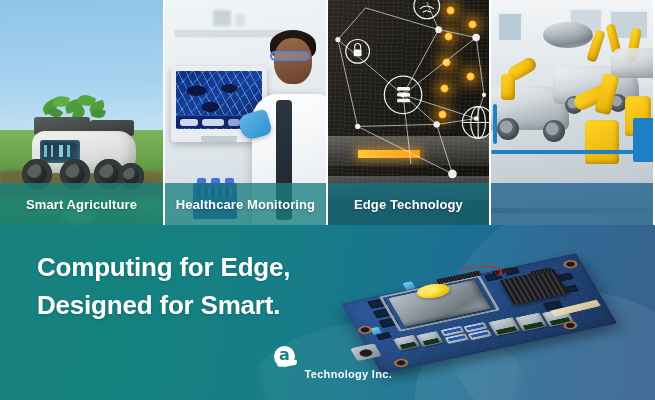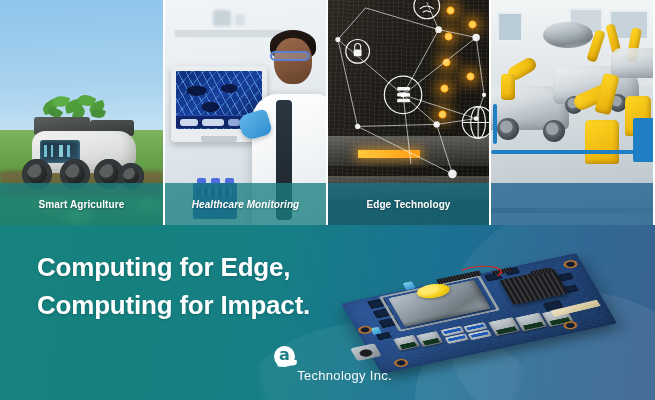--- a/index.html
+++ b/index.html
@@ -14,21 +14,21 @@
 
   
   .panels{
     position:absolute; top:0; left:0; width:655px; height:225px;
     display:flex; background:#ffffff;
   }
   .panel{
     position:relative; height:225px; overflow:hidden;
     flex:0 0 auto; background:#dde3e8;
   }
-  .panel.p1{ width:163px; } .panel.p2{ width:163px;font-style:italic; }
+  .panel.p1{ width:163px; } .panel.p2{ width:163px; }
   .panel.p3{ width:163px; } .panel.p4{ width:164px; }
   .panel + .panel{ margin-left:0; border-left:2px solid #ffffff; }
   .scene{ position:absolute; inset:0; overflow:hidden; }
 
   
   .sky1{ position:absolute; inset:0;
     background:linear-gradient(178deg,#8fc4ea 0%,#a8d3ef 38%,#c3e0f3 58%,#cfe4ef 70%,#b9d9e2 78%,#9ec9a8 86%,#6fae63 100%); }
   .field1{ position:absolute; left:-10px; right:-10px; bottom:0; height:95px;
     background:
       radial-gradient(ellipse 34px 22px at 12% 58%, #5f9e46 0%, #4e8a39 60%, transparent 72%),
@@ -151,21 +151,21 @@
   .label-bar{
     position:absolute; left:0; right:0; bottom:0; height:42px;
     display:flex; align-items:center; justify-content:center;
   }
   .label-bar .lb-bg{ position:absolute; inset:0; }
   .p1 .lb-bg{ background:rgba(23,130,126,.78); }
   .p2 .lb-bg{ background:rgba(26,128,130,.78); }
   .p3 .lb-bg{ background:rgba(24,115,135,.78); }
   .p4 .lb-bg{ background:rgba(32,97,142,.78); }
   .label-txt{
-    position:relative; color:#ffffff; font-size:10px; font-weight:700;
+    position:relative; color:#ffffff; font-size:13px; font-weight:700;
     letter-spacing:.1px; white-space:nowrap; text-shadow:0 1px 2px rgba(0,0,0,.3);
   }
 
   
   .hero{
     position:absolute; left:0; top:225px; width:655px; height:175px; overflow:hidden;
     background:linear-gradient(100deg,#17827e 0%,#15817f 22%,#167e86 42%,#1c6f93 68%,#265f8d 86%,#2d5989 100%);
   }
   .swoosh{ position:absolute; border-radius:50%; border:none; }
   .sw1{ right:-120px; top:-30px; width:330px; height:260px;
@@ -194,22 +194,22 @@
   .logo{ position:absolute; left:274px; top:345px; width:118px; height:34px; }
   .logo-row{ position:relative; display:flex; align-items:center; height:22px; }
   .logo-a{ position:relative; width:21px; height:21px; border-radius:50%;
     background:#ffffff; flex:0 0 auto; display:flex; align-items:center; justify-content:center; }
   .logo-a span{ color:#1b7f84; font-size:16px; font-weight:700; line-height:1;
     font-family:"DejaVu Sans", sans-serif; position:relative; top:-1px; }
   .logo-a:after{ content:""; position:absolute; left:3px; bottom:1px; width:20px; height:5px;
     background:#ffffff; border-radius:0 0 3px 3px; transform:rotate(-7deg); }
   .logo-word{ color:#ffffff; font-size:25px; font-weight:700; line-height:1;
     letter-spacing:-.6px; margin-left:-1px; position:relative; z-index:2; }
-  .logo-sub{ position:absolute; right:0; top:23px; color:#ffffff; font-size:13px;
-    font-weight:400; letter-spacing:.3px; opacity:.96; }
+  .logo-sub{ position:absolute; right:0; top:23px; color:#ffffff; font-size:11px;
+    font-weight:700; letter-spacing:.3px; opacity:.96; }
 
   
   .board-wrap{ position:absolute; left:338px; top:236px; width:300px; height:156px; }
   .board{ position:absolute; left:0; top:0; width:300px; height:150px;
     transform: rotateX(56deg) rotateZ(-21deg) skewX(-3deg); transform-style:preserve-3d; }
   .pcb{ position:absolute; left:14px; top:10px; width:252px; height:132px;
     background:linear-gradient(150deg,#2f5aa0 0%,#27508f 30%,#1f4274 62%,#1a3763 100%);
     border-radius:3px; box-shadow:0 10px 20px rgba(0,0,0,.38), inset 0 0 22px rgba(0,0,0,.25); }
   .pcb:before{ content:""; position:absolute; inset:3px; border-radius:2px;
     background:
@@ -444,21 +444,21 @@
 
   </div>
 
   <div class="hero">
     <div class="swoosh sw1"></div>
     <div class="swoosh sw2"></div>
     <div class="swoosh sw3"></div>
 
     <div class="headline">
       <div>Computing for Edge,</div>
-      <div>Computing for Impact.</div>
+      <div>Designed for Smart.</div>
     </div>
 
   </div>
 
   <div class="board-wrap">
     <div class="board">
       <div class="pcb"></div>
 
       <div class="bsoc" style="left:40px;  top:16px; width:18px; height:14px;"></div>
       <div class="bsoc" style="left:40px;  top:34px; width:18px; height:14px;"></div>

